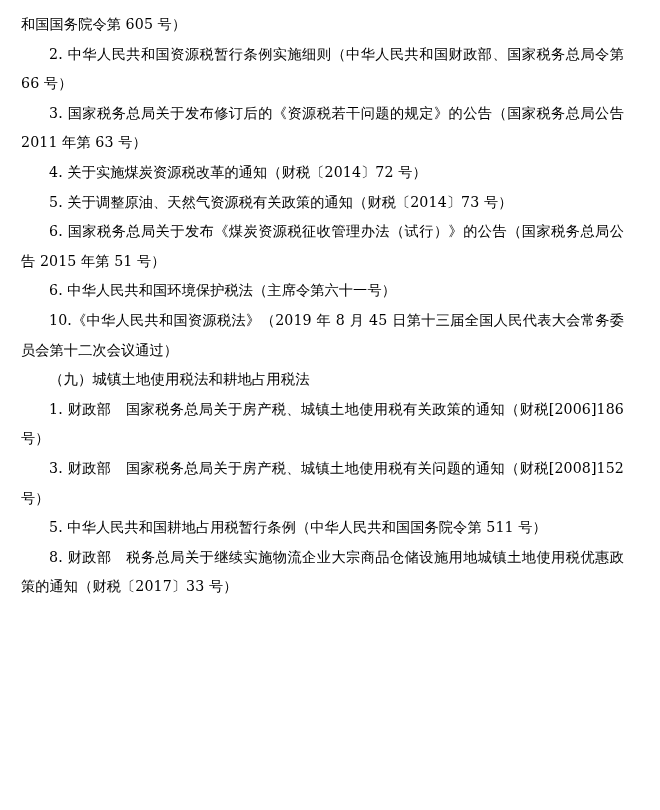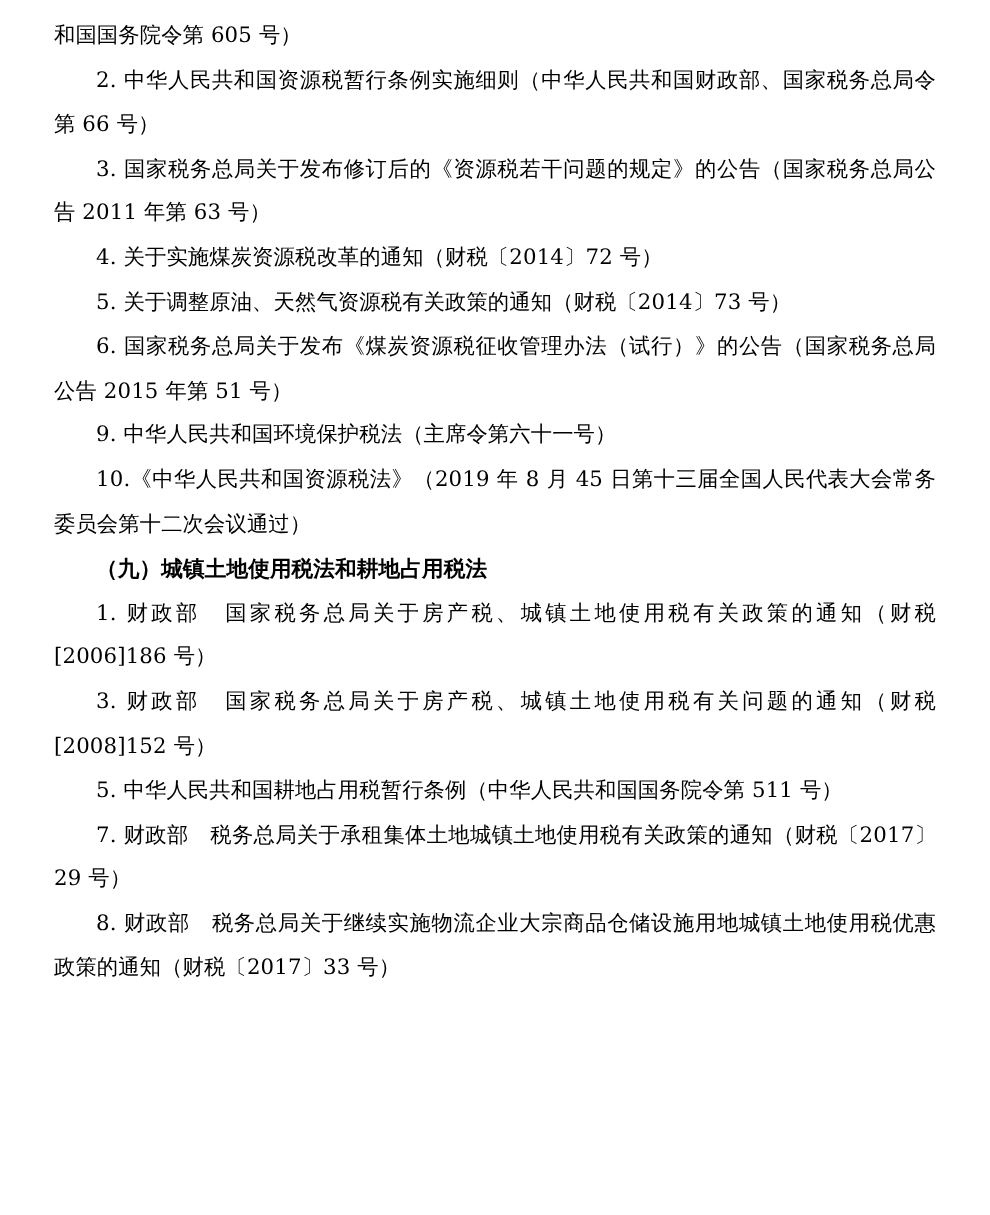--- a/index.html
+++ b/index.html
@@ -10,57 +10,56 @@
   body {
     width: 660px;
     height: 810px;
     overflow: hidden;
     font-family: "DejaVu Serif", "Liberation Serif", serif;
   }
   .page {
     width: 660px;
     height: 810px;
     box-sizing: border-box;
-    padding: 10px 36px 0 36px;
+    padding: 10px 36px 0 21px;
     position: relative;
   }
   .line {
     font-size: 14.2px;
     line-height: 29.6px;
     color: #000000;
     letter-spacing: 0.1px;
     white-space: pre-wrap;
     text-align: justify;
   }
   .indent {
     text-indent: 28px;
   }
   .heading {
-    font-weight: bold;
+    font-weight: normal;
     text-indent: 28px;
     font-size: 14.4px;
     line-height: 29.6px;
   }
   .para {
     margin: 0;
   }
 </style>
 </head>
 <body>
 
 <div class="page">
 
   <p class="line para">和国国务院令第 605 号）</p>
   <p class="line para indent">2. 中华人民共和国资源税暂行条例实施细则（中华人民共和国财政部、国家税务总局令第 66 号）</p>
   <p class="line para indent">3. 国家税务总局关于发布修订后的《资源税若干问题的规定》的公告（国家税务总局公告 2011 年第 63 号）</p>
   <p class="line para indent">4. 关于实施煤炭资源税改革的通知（财税〔2014〕72 号）</p>
   <p class="line para indent">5. 关于调整原油、天然气资源税有关政策的通知（财税〔2014〕73 号）</p>
   <p class="line para indent">6. 国家税务总局关于发布《煤炭资源税征收管理办法（试行）》的公告（国家税务总局公告 2015 年第 51 号）</p>
-  <p class="line para indent">9. 中华人民共和国环境保护税法（主席令第六十一号）</p>
+  <p class="line para indent">6. 中华人民共和国环境保护税法（主席令第六十一号）</p>
   <p class="line para indent">10.《中华人民共和国资源税法》（2019 年 8 月 45 日第十三届全国人民代表大会常务委员会第十二次会议通过）</p>
   <p class="line para heading">（九）城镇土地使用税法和耕地占用税法</p>
   <p class="line para indent">1. 财政部　国家税务总局关于房产税、城镇土地使用税有关政策的通知（财税[2006]186 号）</p>
   <p class="line para indent">3. 财政部　国家税务总局关于房产税、城镇土地使用税有关问题的通知（财税[2008]152 号）</p>
   <p class="line para indent">5. 中华人民共和国耕地占用税暂行条例（中华人民共和国国务院令第 511 号）</p>
-  <p class="line para indent">7. 财政部　税务总局关于承租集体土地城镇土地使用税有关政策的通知（财税〔2017〕29 号）</p>
   <p class="line para indent">8. 财政部　税务总局关于继续实施物流企业大宗商品仓储设施用地城镇土地使用税优惠政策的通知（财税〔2017〕33 号）</p>
 
 </div>
 
 </body></html>

